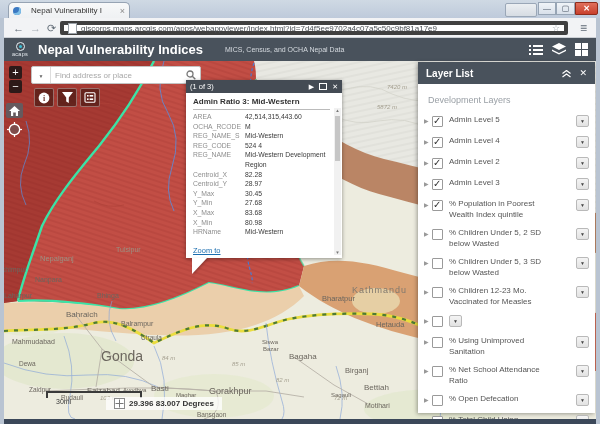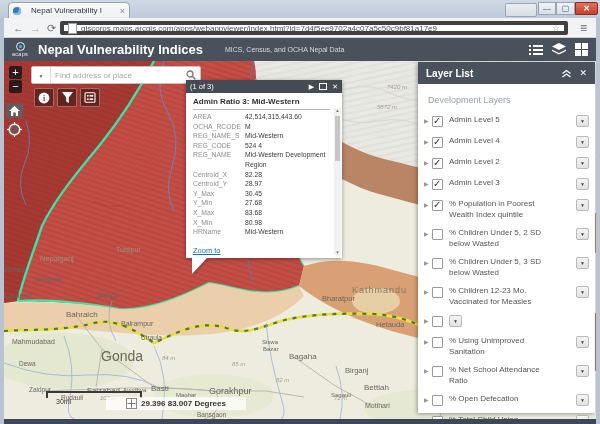--- a/index.html
+++ b/index.html
@@ -77,21 +77,21 @@
   .search-mag{width:18px;text-align:center;}
   .wbtn{top:88px;width:20px;height:19px;background:rgba(62,22,16,.62);
     border:1px solid rgba(255,255,255,.35);border-radius:2px;
     display:flex;align-items:center;justify-content:center;box-sizing:border-box;}
 
   
   .scalebar{left:46px;top:391px;width:92px;height:5px;border-top:2px solid #3a3a3a;
     border-left:2px solid #3a3a3a;border-right:2px solid #3a3a3a;}
   .scale-label{left:56px;top:398px;font-size:7px;color:#3a3a3a;}
   .coords{left:106px;top:397px;height:13px;background:rgba(255,255,255,.75);
-    display:flex;align-items:center;padding:0 20px;}
+    display:flex;align-items:center;padding:0 8px;}
   .coords .txt{font-size:8px;font-weight:bold;color:#333;margin-left:4px;white-space:nowrap;}
 
   
   .popup{left:186px;top:80px;width:156px;height:178px;background:#fff;
     box-shadow:0 1px 4px rgba(0,0,0,.4);}
   .popup-head{height:13px;background:#444b54;color:#fff;display:flex;align-items:center;
     padding:0 4px;}
   .popup-page{font-size:7.5px;flex:1;}
   .popup-head .hic{font-size:7px;margin-left:5px;line-height:8px;}
   .popup-max{width:6px;height:5px;border:1px solid #fff;margin-left:5px;}

